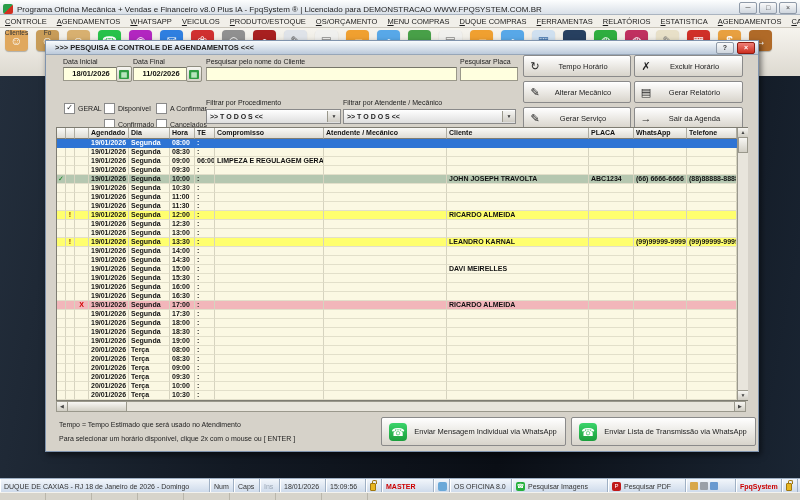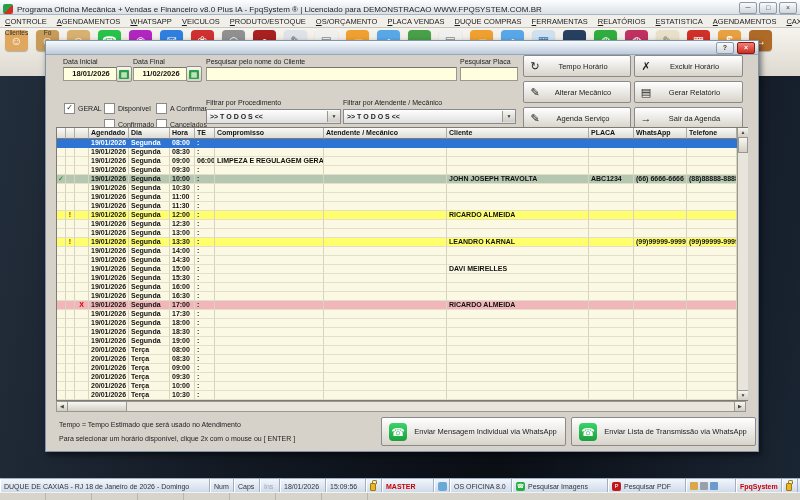--- a/index.html
+++ b/index.html
@@ -137,21 +137,21 @@
   </div>
 </div>
 
 <div class="menubar">
     <span class="menu-item">CONTROLE</span>
     <span class="menu-item">AGENDAMENTOS</span>
     <span class="menu-item">WHATSAPP</span>
     <span class="menu-item">VEICULOS</span>
     <span class="menu-item">PRODUTO/ESTOQUE</span>
     <span class="menu-item">OS/ORÇAMENTO</span>
-    <span class="menu-item">PLACA VENDAS</span>
+    <span class="menu-item">MENU COMPRAS</span>
     <span class="menu-item">DUQUE COMPRAS</span>
     <span class="menu-item">FERRAMENTAS</span>
     <span class="menu-item">RELATÓRIOS</span>
     <span class="menu-item">ESTATISTICA</span>
     <span class="menu-item">AGENDAMENTOS</span>
     <span class="menu-item">CAXIAS</span>
   </div>
 
 <div class="toolbar">
     <div class="tool">
@@ -253,20 +253,21 @@
     <div class="tool">
       <div class="ic" style="background: rgb(176, 106, 40);">→</div>
       <div class="lbl"></div>
     </div>
   </div>
 
 <div class="backdrop"></div>
 
 <div class="dialog">
   <div class="dlg-title">
+    <span>&gt;&gt;&gt;  PESQUISA E CONTROLE DE AGENDAMENTOS  &lt;&lt;&lt;</span>
     <span class="spacer"></span>
     <span class="dlg-btn">?</span>
     <span class="dlg-btn close">×</span>
   </div>
 
   <span class="lbl" style="left:17px;top:17px">Data Inicial</span>
   <div class="input date" style="left:17px;top:26px;width:50px">18/01/2026</div>
   <div class="cal-btn" style="left:70px;top:25px">
     <span class="cal-ic">▦</span>
   </div>
@@ -323,21 +324,21 @@
   <div class="abtn" style="left:477px;top:40px;width:106px">
     <span class="aic">✎</span>
     <span class="albl">Alterar Mecânico</span>
   </div>
   <div class="abtn" style="left:588px;top:40px;width:107px">
     <span class="aic">▤</span>
     <span class="albl">Gerar Relatório</span>
   </div>
   <div class="abtn" style="left:477px;top:66px;width:106px">
     <span class="aic">✎</span>
-    <span class="albl">Agenda  Serviço</span>
+    <span class="albl">Gerar  Serviço</span>
   </div>
   <div class="abtn" style="left:588px;top:66px;width:107px">
     <span class="aic">→</span>
     <span class="albl">Sair da Agenda</span>
   </div>
 
   <div class="table">
     <div class="grid">
       <div class="thead">
           <div class="th" style="width: 9px;"></div>

